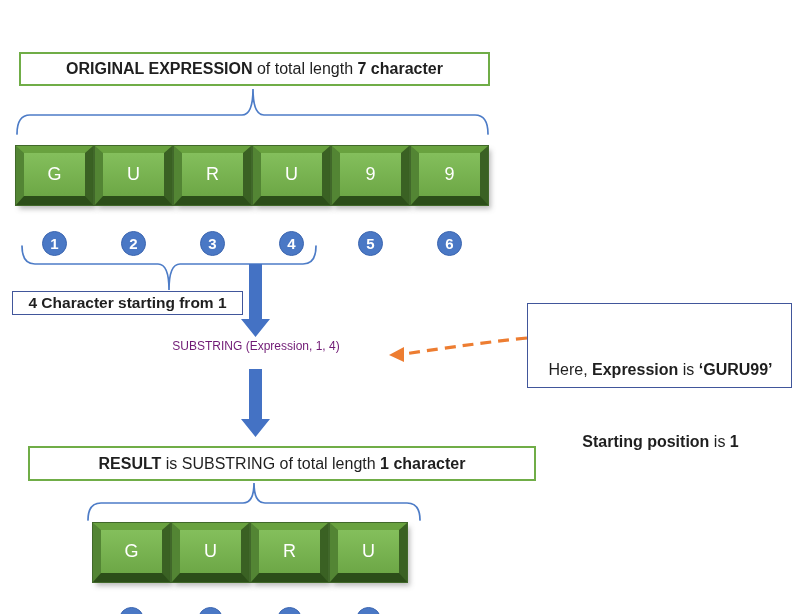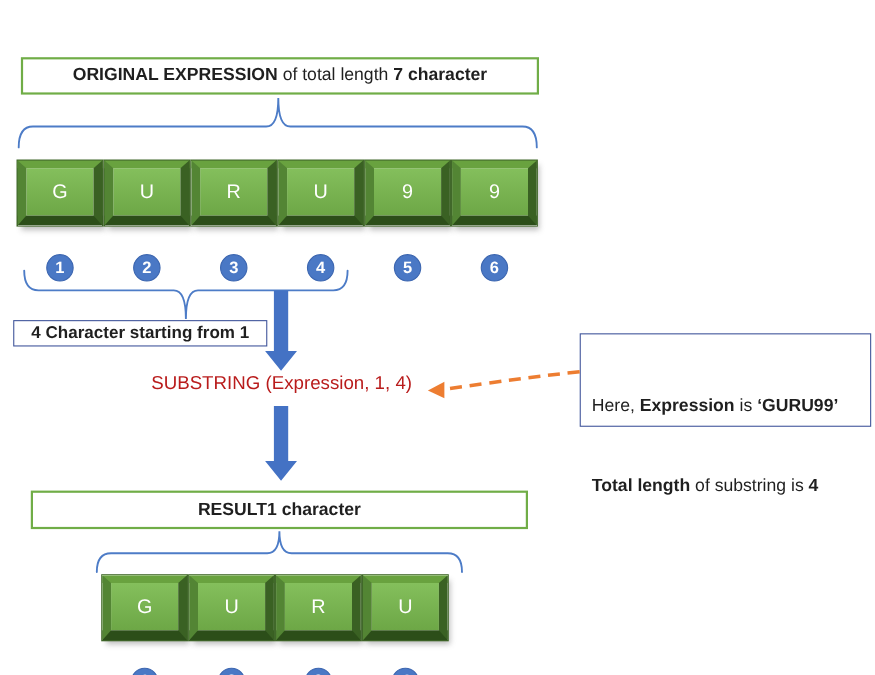--- a/index.html
+++ b/index.html
@@ -65,36 +65,37 @@
     align-items: center;
     justify-content: center;
   }
 
   .substring-call {
     position: absolute;
     left: 106px;
     top: 306px;
     width: 300px;
     text-align: center;
-    font-size: 17px;
-    color: #b91c1c;
+    font-size: 12px;
+    color: #701a75;
   }
   .note-box {
     position: absolute;
     left: 527px;
     top: 270px;
     width: 265px;
     height: 85px;
     box-sizing: border-box;
     background: #ffffff;
     border: 1.5px solid #41569b;
     padding: 6px 8px 0 10px;
     font-size: 16px;
     line-height: 24px;
     white-space: pre;
+    text-align: center;
   }
   svg.overlay {
     position: absolute;
     left: 0; top: 0;
     pointer-events: none;
   }
 </style>
 </head>
 <body>
 
@@ -145,25 +146,25 @@
   <div class="outlined-box blue-border b" style="left:12px; top:258px; width:231px; height:24px; font-size:15.5px;">
     <span>4 Character starting from 1</span>
   </div>
 
   <div class="substring-call">
     <span>SUBSTRING (Expression, 1, 4)</span>
   </div>
 
   <div class="note-box">
     <div><span>Here, </span><span class="b">Expression</span><span> is </span><span class="b">‘GURU99’</span></div>
-    <div><span class="b">Total length</span><span> of substring is </span><span class="b">4</span></div>
-  </div>
-
-  <div class="outlined-box green-border" style="left:28px; top:413px; width:452px; height:35px;">
-    <span class="b">RESULT</span><span class="b">1 character</span>
+    <div><span class="b">Starting position</span><span> is </span><span class="b">1</span></div>
+  </div>
+
+  <div class="outlined-box green-border" style="left:28px; top:413px; width:508px; height:35px;">
+    <span class="b">RESULT</span><span> is SUBSTRING of total length </span><span class="b">1 character</span>
   </div>
 
   <div class="key" style="left:93px;  top:490px;">
       <span class="key-letter">G</span>
     </div>
   <div class="key" style="left:172px; top:490px;">
       <span class="key-letter">U</span>
     </div>
   <div class="key" style="left:251px; top:490px;">
       <span class="key-letter">R</span>

